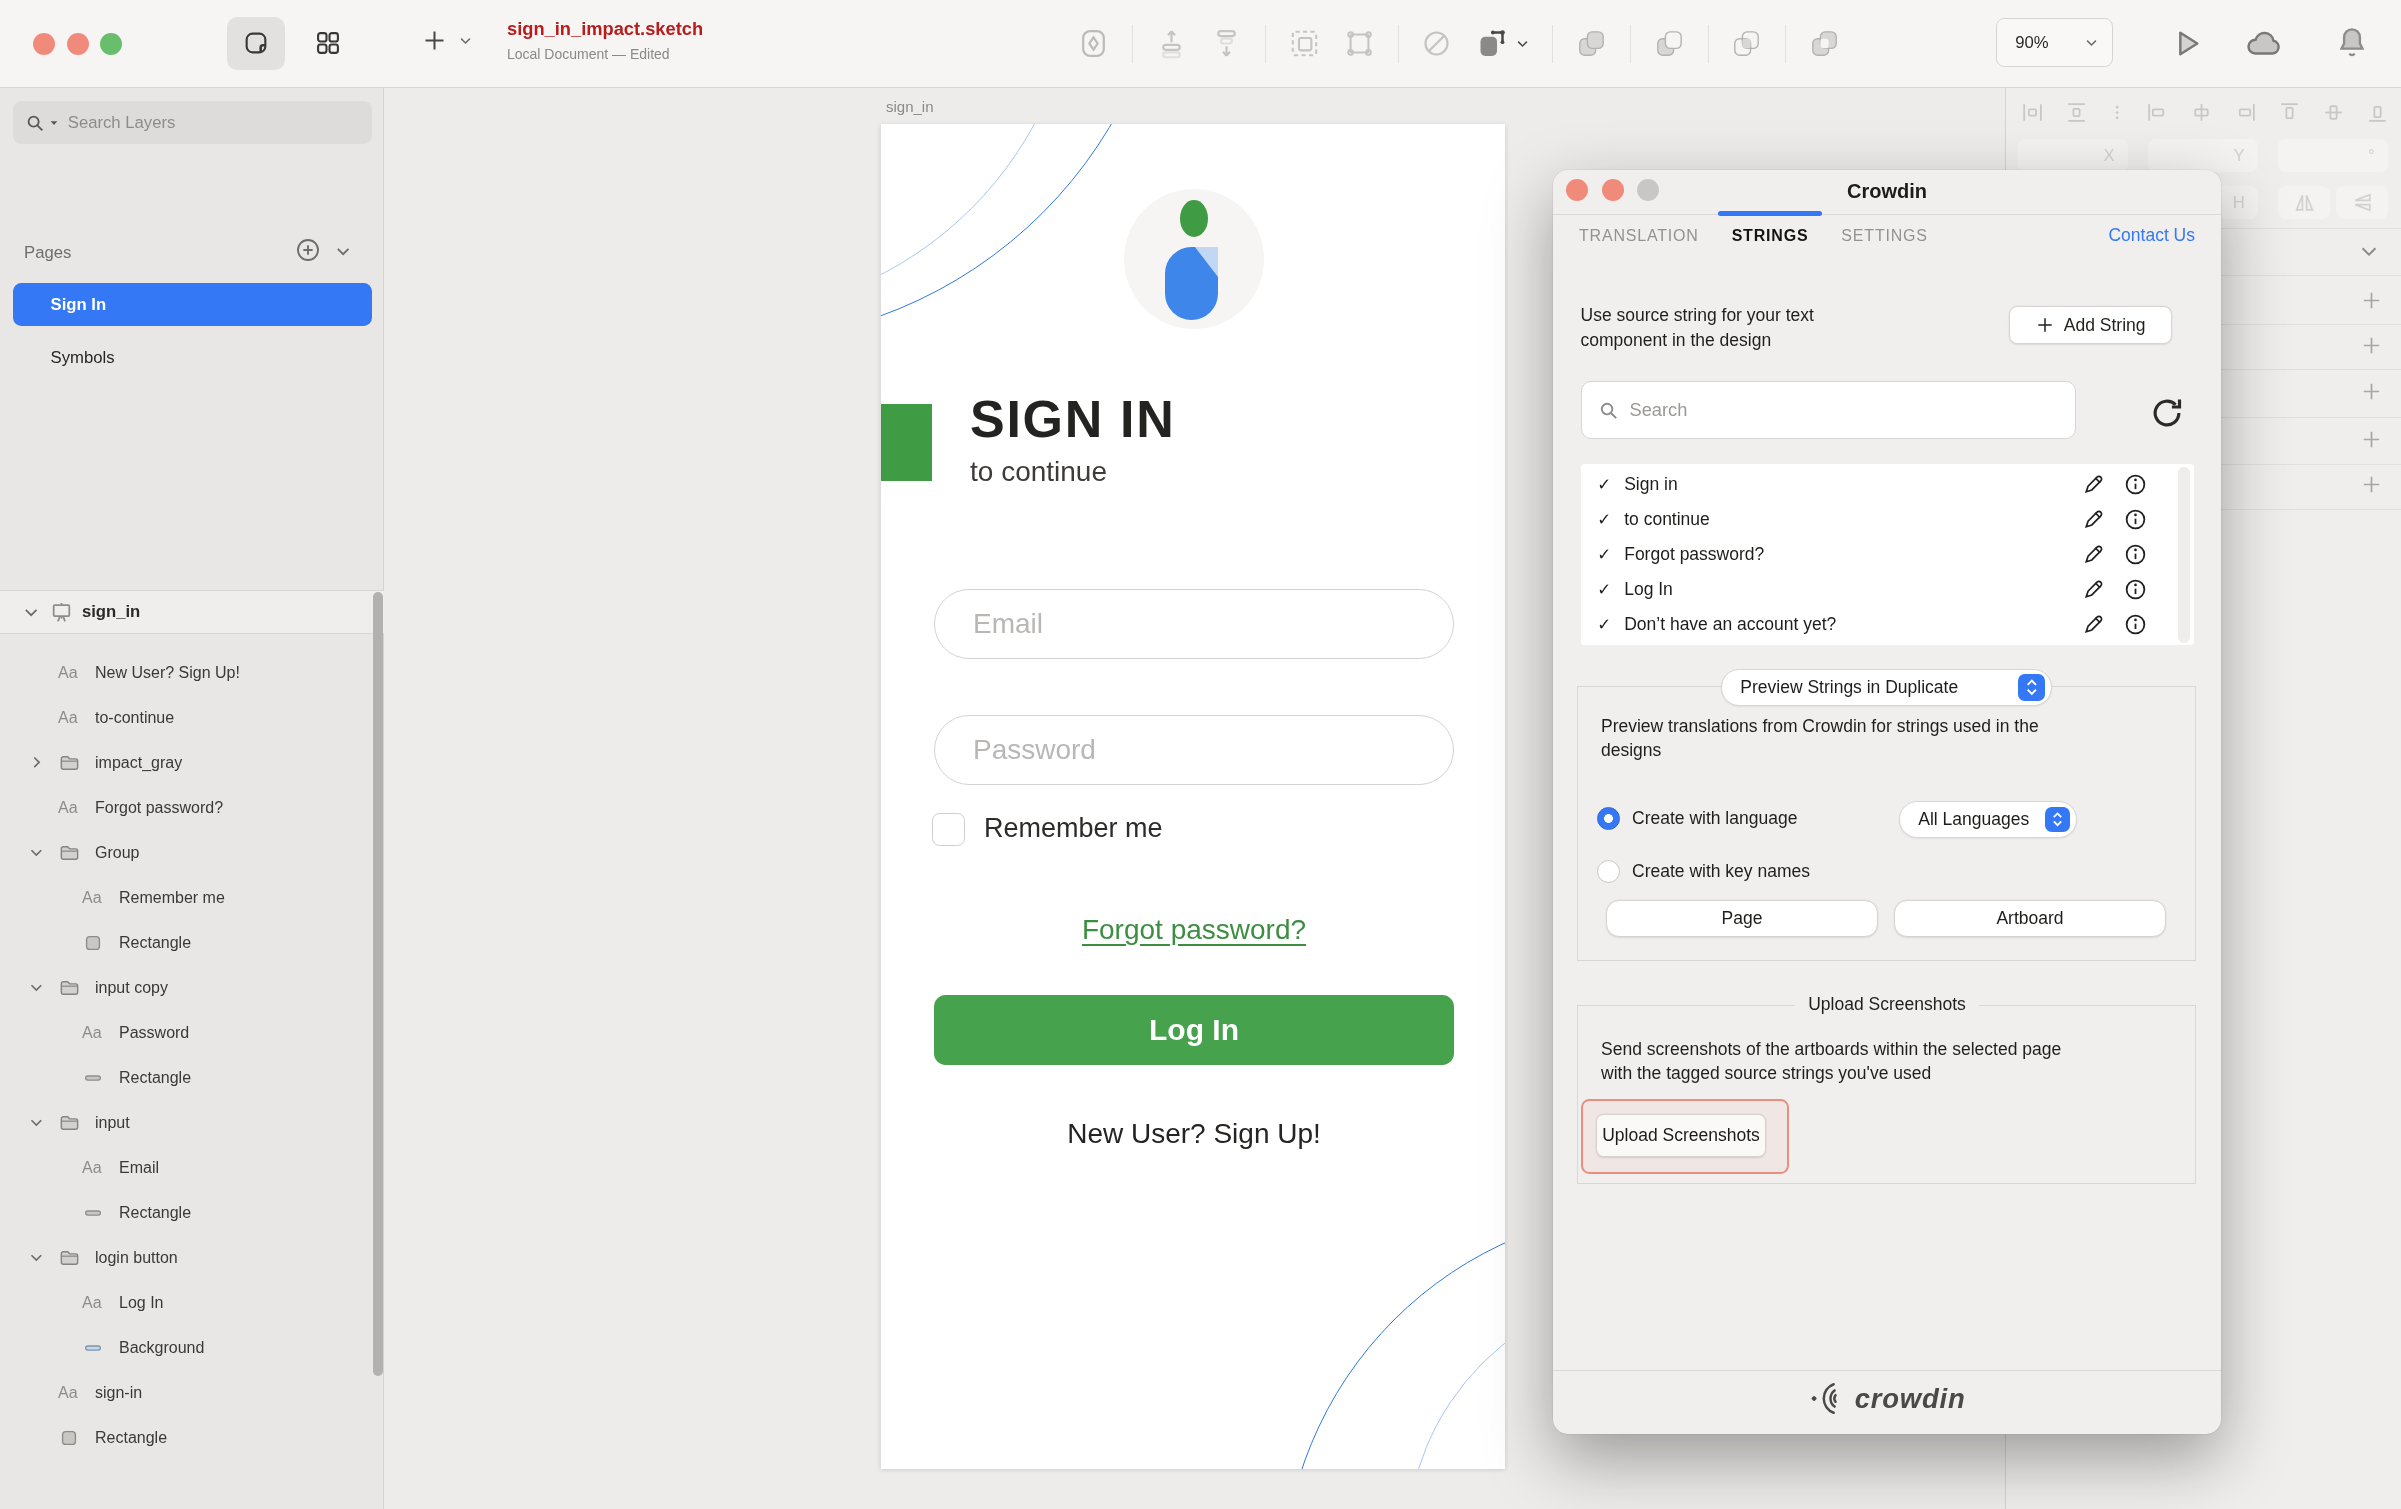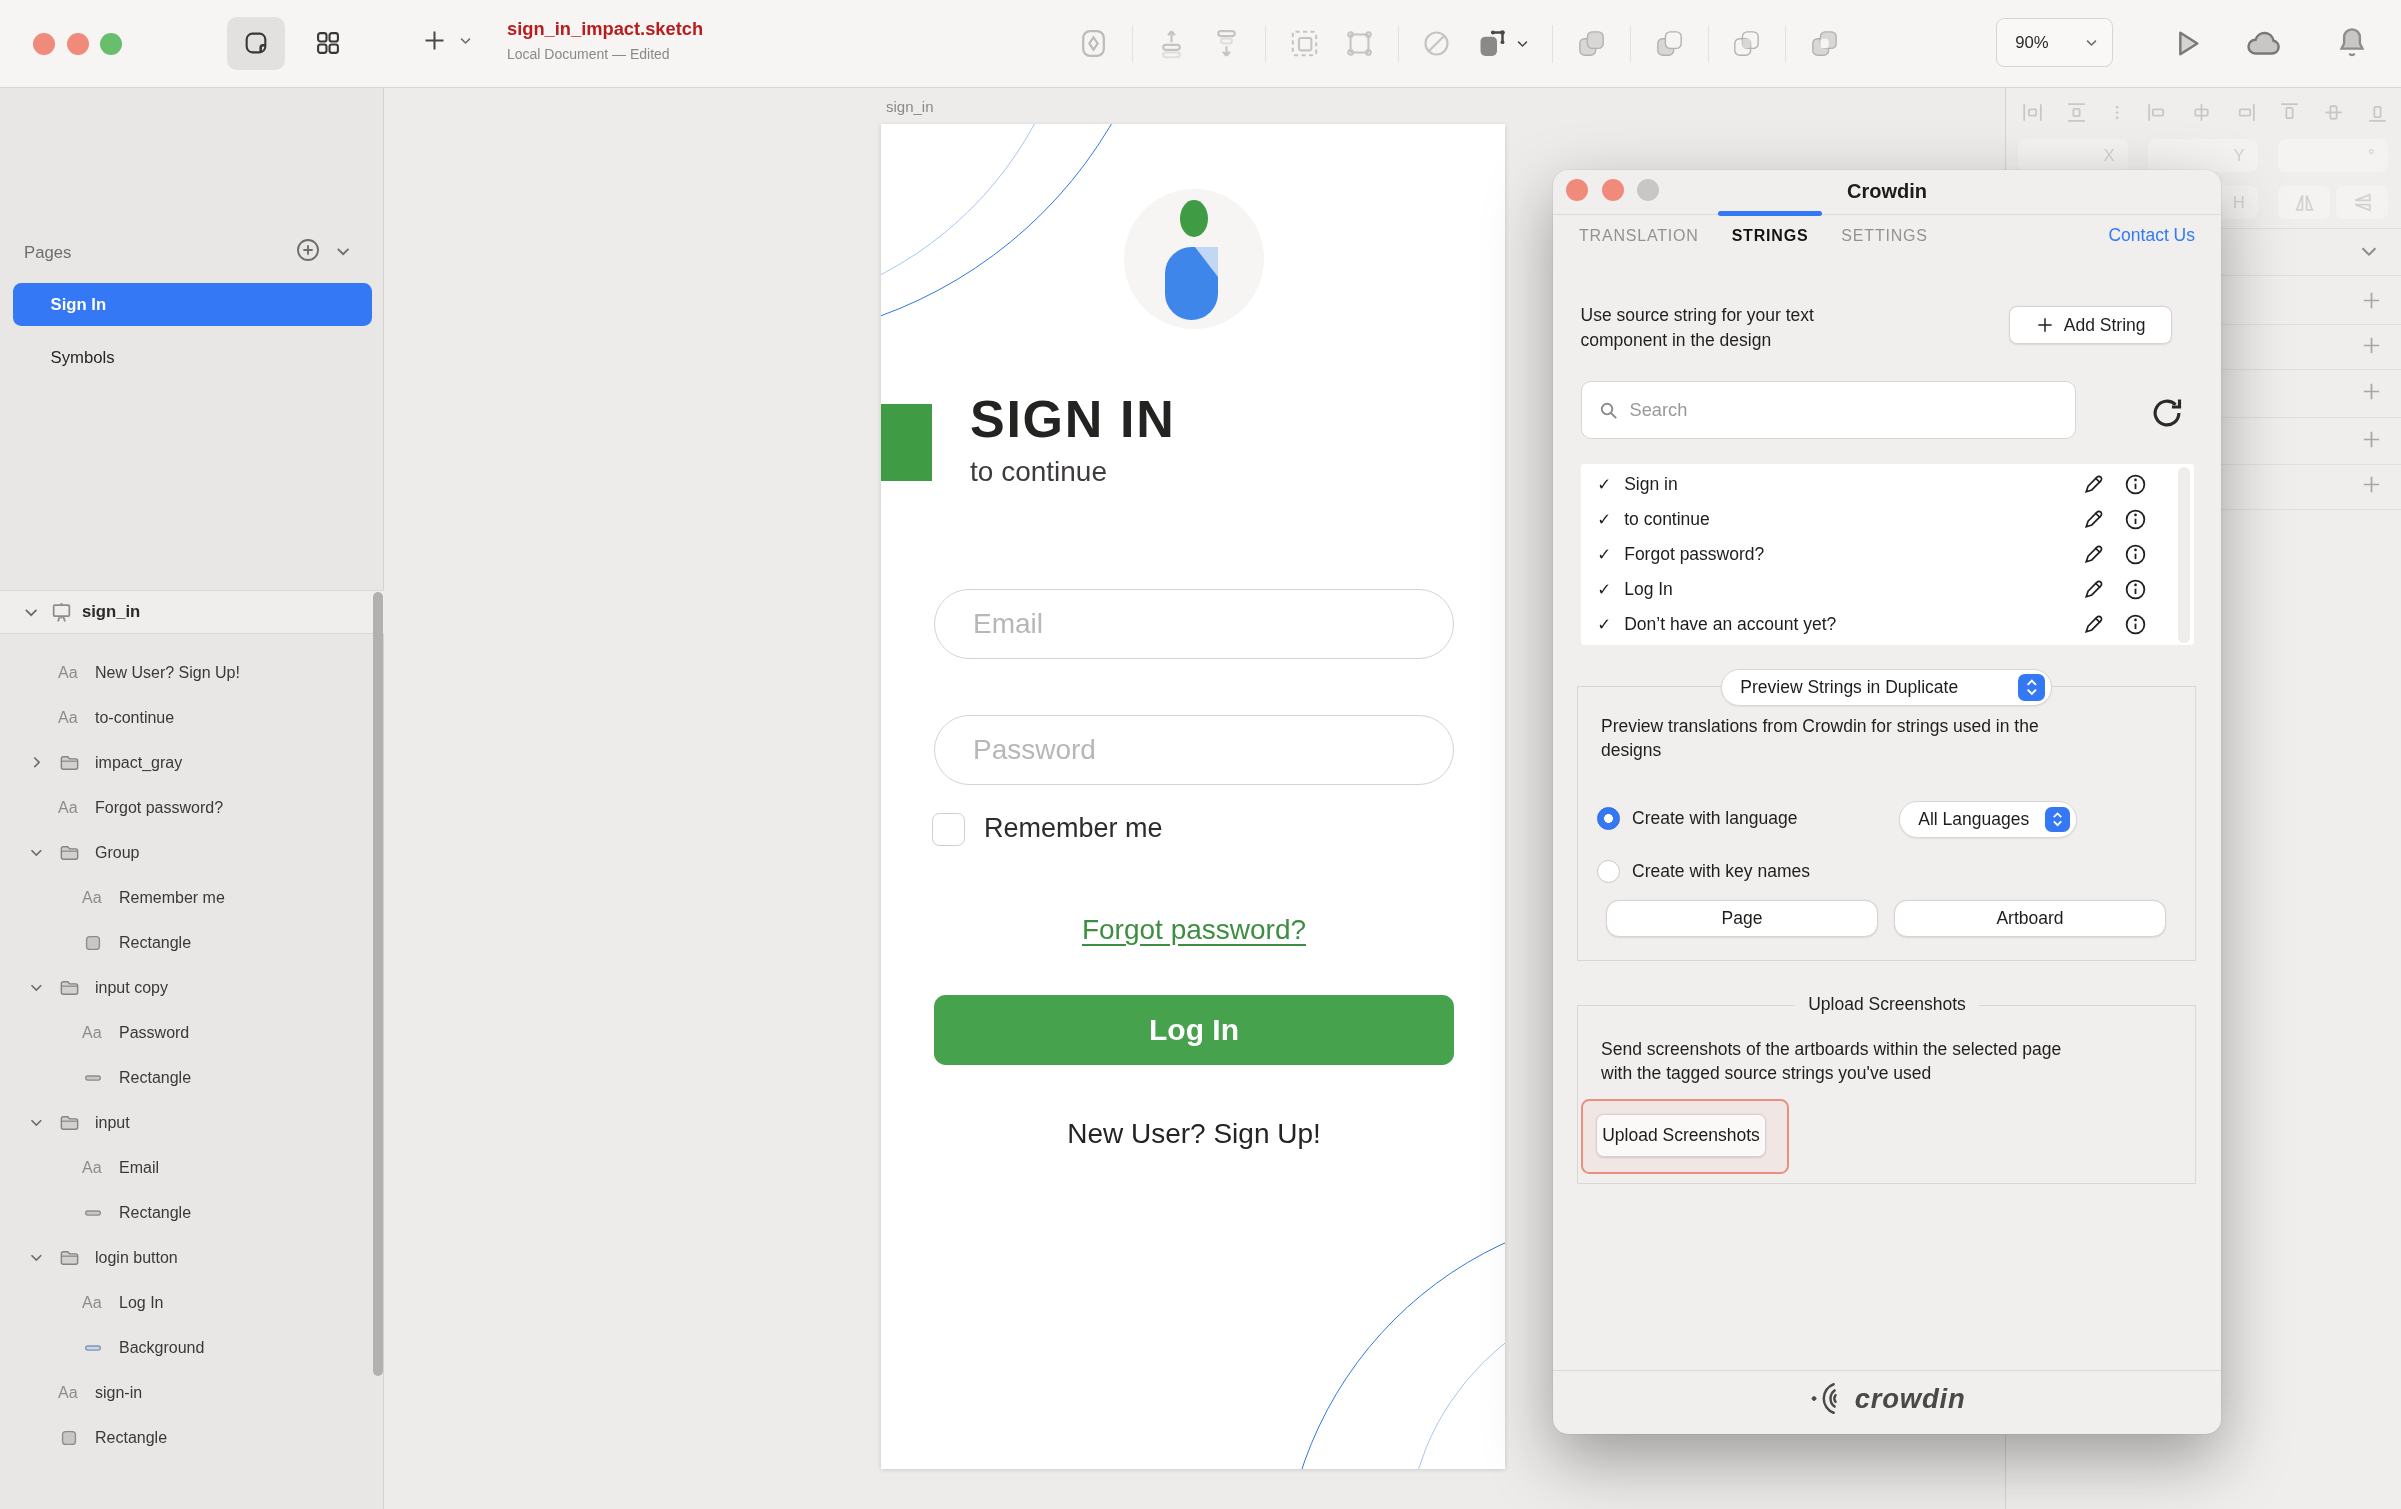--- a/index.html
+++ b/index.html
@@ -240,20 +240,34 @@
       </span>
     <span class="abs" style="left:2333px;top:23px;">
         <svg width="38" height="38" viewBox="0 0 24 24" fill="#C9C7C5" stroke="#8E8C8A" stroke-width="1.5">
           <path d="M12 4a5 5 0 0 1 5 5v4l1.6 3.2H5.4L7 13V9a5 5 0 0 1 5-5Z"></path>
           <path d="M10.4 19.3a1.8 1.8 0 0 0 3.2 0" fill="none"></path>
         </svg>
       </span>
   </div>
 
   <div class="sidebar"></div>
+  <div class="searchpill">
+    <span style="margin-right:3.3px;">
+        <svg width="22" height="22" viewBox="0 0 24 24" fill="none" stroke="#5A5856" stroke-width="2">
+          <circle cx="10.5" cy="10.5" r="5.5"></circle>
+          <path d="M14.6 14.6 20 20"></path>
+        </svg>
+      </span>
+    <span style="margin-right:8.3px;">
+        <svg width="10" height="10" viewBox="0 0 24 24" fill="#5A5856">
+          <path d="M4 8h16l-8 9z"></path>
+        </svg>
+      </span>
+    <input type="text" placeholder="Search Layers" style="">
+  </div>
   <div class="abs" style="left:24px;top:243px;font-size:16.7px;color:#6F6D6B;z-index:21;">Pages</div>
   <span class="abs" style="left:294px;top:236px;z-index:21;">
       <svg width="28" height="28" viewBox="0 0 24 24" fill="none" stroke="#6E6C6A" stroke-width="1.6">
         <circle cx="12" cy="12" r="8.6"></circle>
         <path d="M12 8v8M8 12h8"></path>
       </svg>
     </span>
   <span class="abs" style="left:334px;top:242px;z-index:21;">
       <svg width="18.3" height="18.3" viewBox="0 0 24 24" fill="none" stroke="#6E6C6A" stroke-width="2.4">
         <path d="M5 9l7 7 7-7"></path>

